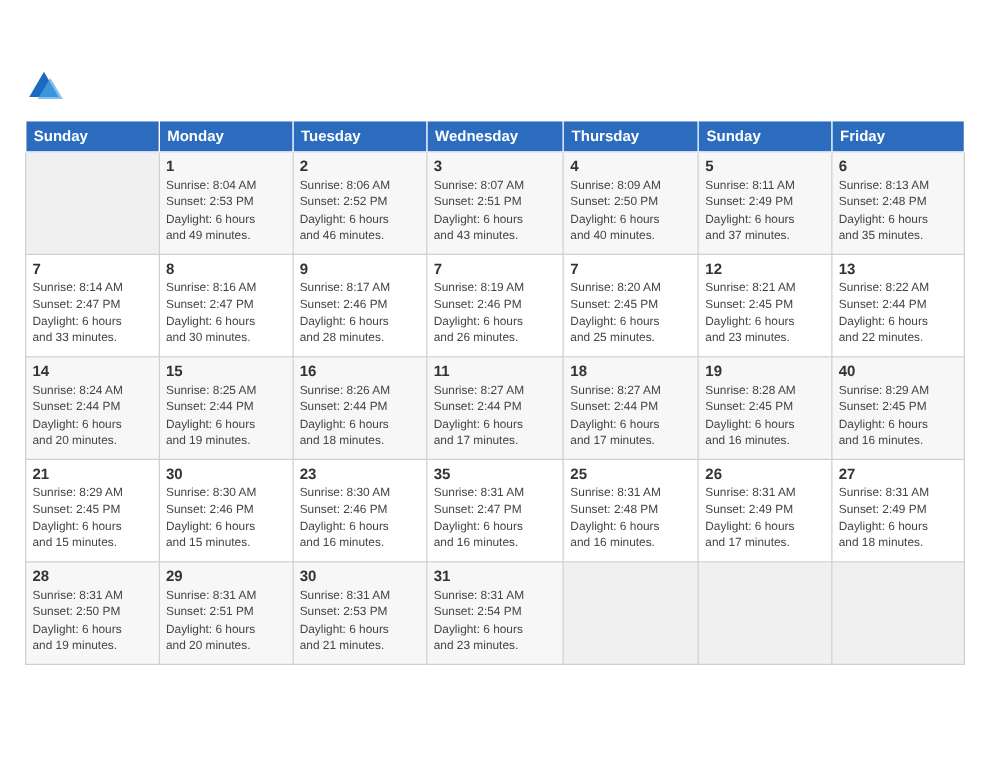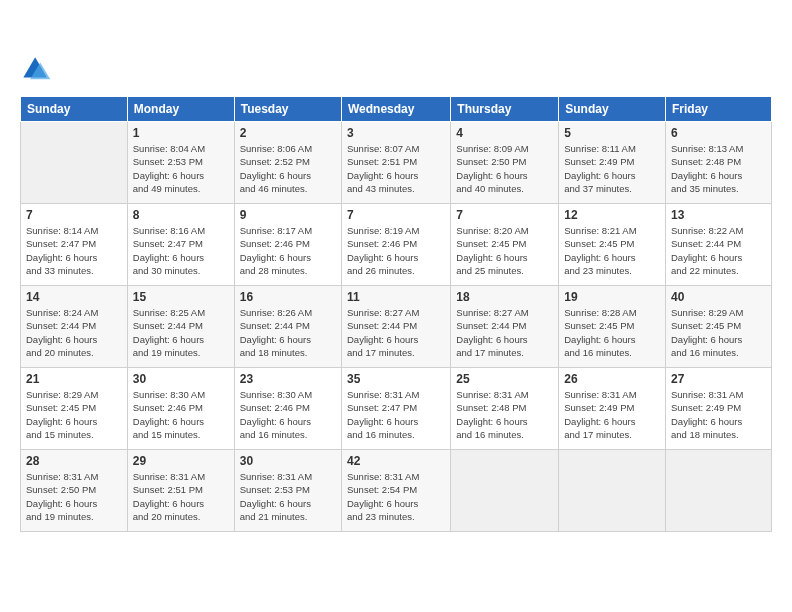--- a/index.html
+++ b/index.html
@@ -253,21 +253,21 @@
           </td>
           <td>
             <span class="day-num">29</span>
             <div class="day-detail">Sunrise: 8:31 AM<br>Sunset: 2:51 PM<br>Daylight: 6 hours<br>and 20 minutes.</div>
           </td>
           <td>
             <span class="day-num">30</span>
             <div class="day-detail">Sunrise: 8:31 AM<br>Sunset: 2:53 PM<br>Daylight: 6 hours<br>and 21 minutes.</div>
           </td>
           <td>
-            <span class="day-num">42</span>
+            <span class="day-num">31</span>
             <div class="day-detail">Sunrise: 8:31 AM<br>Sunset: 2:54 PM<br>Daylight: 6 hours<br>and 23 minutes.</div>
           </td>
           <td class="empty-cell"></td>
           <td class="empty-cell"></td>
           <td class="empty-cell"></td>
         </tr>
       </tbody>
   </table>
 </div>
 

